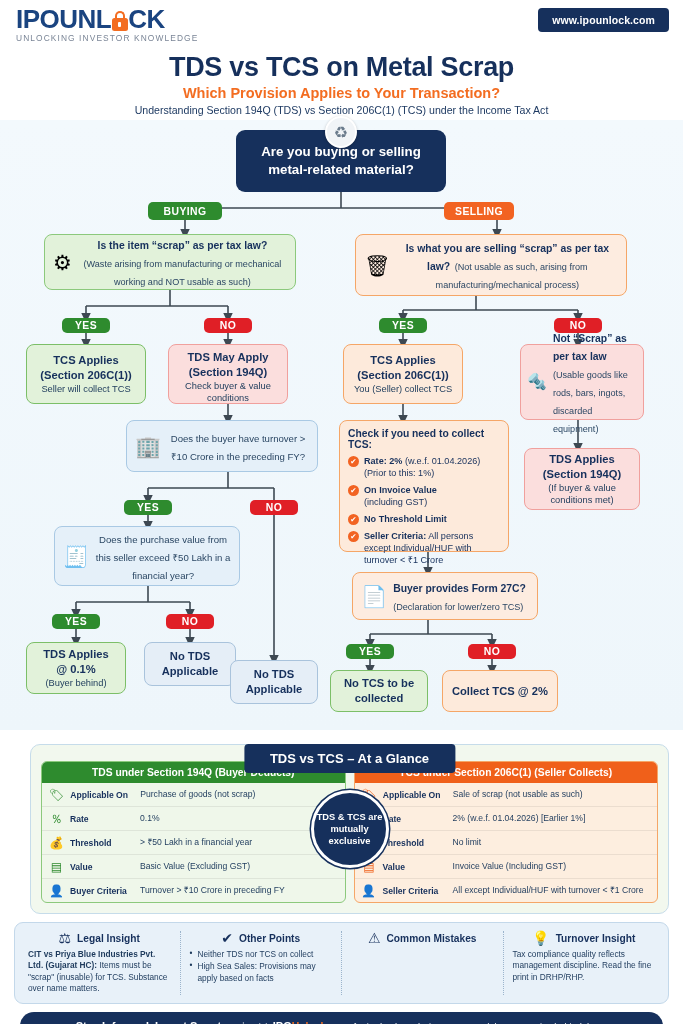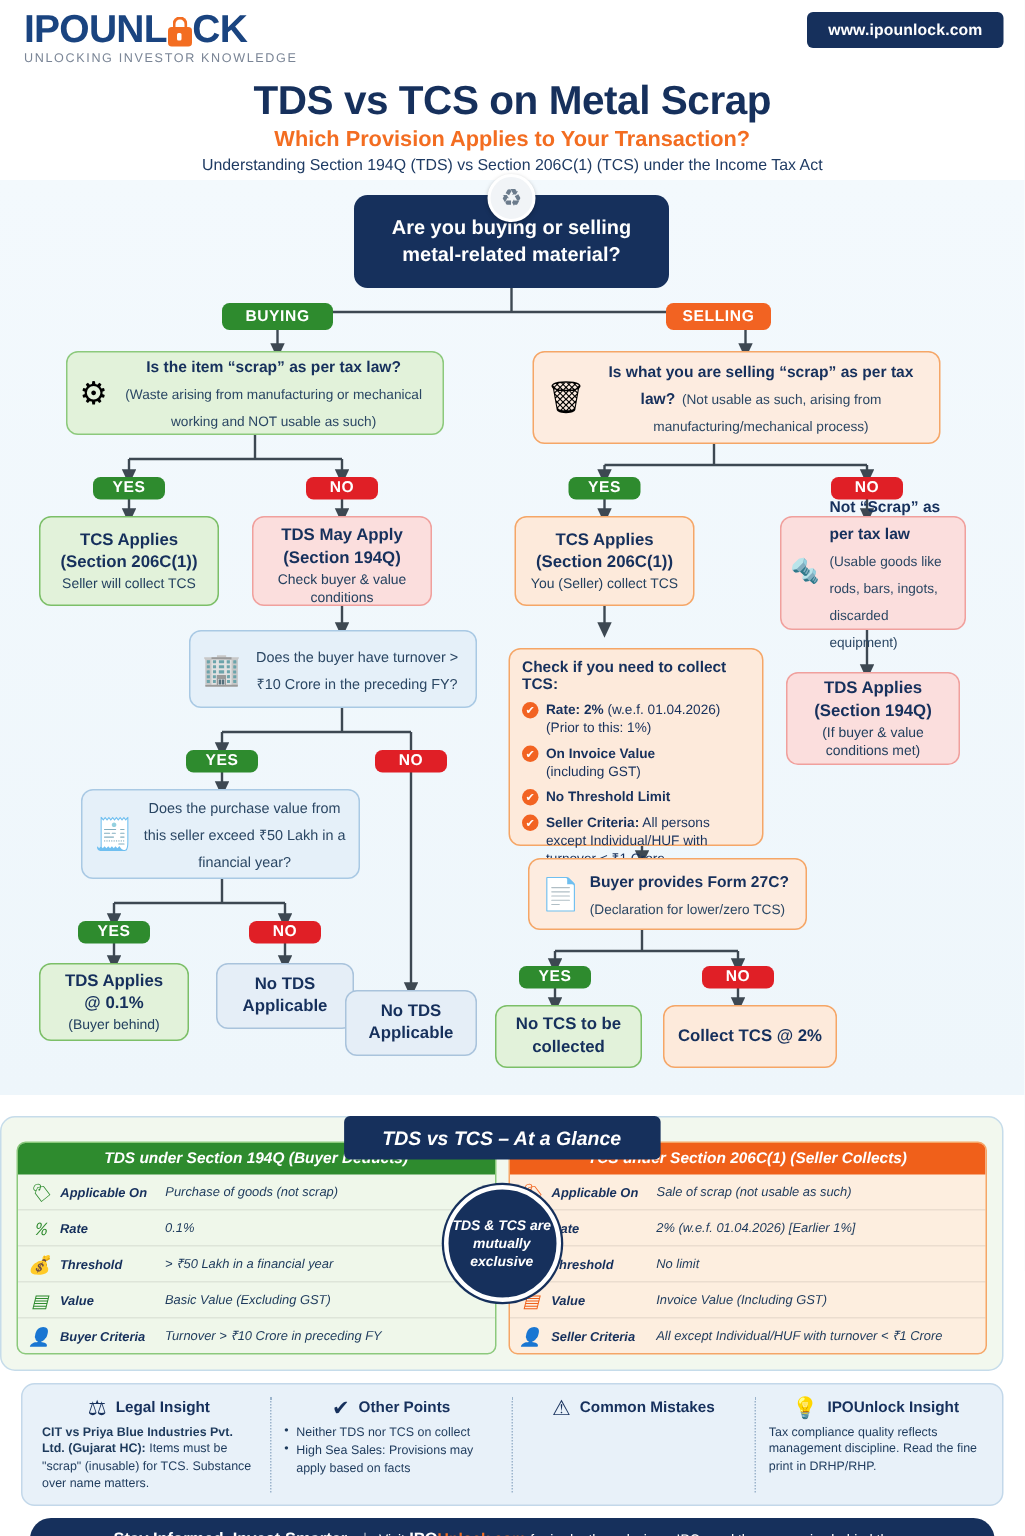--- a/index.html
+++ b/index.html
@@ -77,21 +77,21 @@
 
   .checklist { padding:7px 8px 8px 8px; text-align:left; }
   .cl-head { font-size:10.3px; font-weight:bold; color:#16305c; margin-bottom:5px; }
   .cl-item { display:flex; gap:5px; margin-bottom:5px; align-items:flex-start; }
   .cl-dot { flex:0 0 auto; width:11px;height:11px;border-radius:50%;background:#f26322;color:#fff;
             font-size:7.5px; display:flex;align-items:center;justify-content:center; margin-top:1px;}
   .cl-txt { font-size:9.1px; color:#16305c; line-height:1.32; }
   .cl-txt b { font-weight:bold; }
 
   
-  .glance { position:relative; margin:6px 14px 0 0;font-style:italic; }
+  .glance { position:relative; margin:6px 14px 0 30px; }
   .glance-hdr {
     position:absolute; left:50%; transform:translateX(-50%); top:0;
     background:#16305c; color:#fff; font-size:13px; font-weight:bold;
     padding:7px 26px; border-radius:4px; z-index:5; white-space:nowrap;
   }
   .glance-body {
     margin-top:14px; background:#f2f8ee; border:1.3px solid #c6dcea; border-radius:10px;
     padding:16px 10px 10px 10px; display:flex; gap:8px; position:relative;
   }
   .gcard { flex:1; border-radius:6px; overflow:hidden; }
@@ -300,21 +300,21 @@
         <span class="qsub">(Usable goods like rods, bars, ingots, discarded equipment)</span>
       </span>
     </div>
 
     <div class="node r-red rbox" style="left:524px; top:328px; width:116px; height:62px;">
       <span class="rttl">TDS Applies</span>
       <span class="rttl">(Section 194Q)</span>
       <span class="rsub">(If buyer &amp; value conditions met)</span>
     </div>
 
-    <div class="node r-orange checklist" style="left:339px; top:300px; width:170px; height:132px;margin-top:12px;">
+    <div class="node r-orange checklist" style="left:339px; top:300px; width:170px; height:132px;">
       <div class="cl-head">Check if you need to collect TCS:</div>
       <div class="cl-item">
         <span class="cl-dot">✔</span>
         <span class="cl-txt"><b>Rate: 2%</b><span> (w.e.f. 01.04.2026)</span><br><span>(Prior to this: 1%)</span></span>
       </div>
       <div class="cl-item">
         <span class="cl-dot">✔</span>
         <span class="cl-txt"><b>On Invoice Value</b><br><span>(including GST)</span></span>
       </div>
       <div class="cl-item">
@@ -434,21 +434,21 @@
     </div>
     <div class="tip">
       <div class="tip-hd">
           <span class="tip-ico">⚠</span>
           <span class="tip-ttl">Common Mistakes</span>
         </div>
     </div>
     <div class="tip">
       <div class="tip-hd">
           <span class="tip-ico">💡</span>
-          <span class="tip-ttl">IPOUnlock Insight</span>
+          <span class="tip-ttl">Turnover Insight</span>
         </div>
       <div class="tip-body"><span>Tax compliance quality reflects management discipline. Read the fine print in DRHP/RHP.</span></div>
     </div>
   </div>
 
   <div class="footer">
     <span class="b">Stay Informed. Invest Smarter.</span><span class="sep">|</span><span class="small">Visit</span>
     <span class="b">IPO</span><span class="or">Unlock.com</span>
     <span class="small">for in-depth analysis on IPOs and the companies behind them.</span>
   </div>

